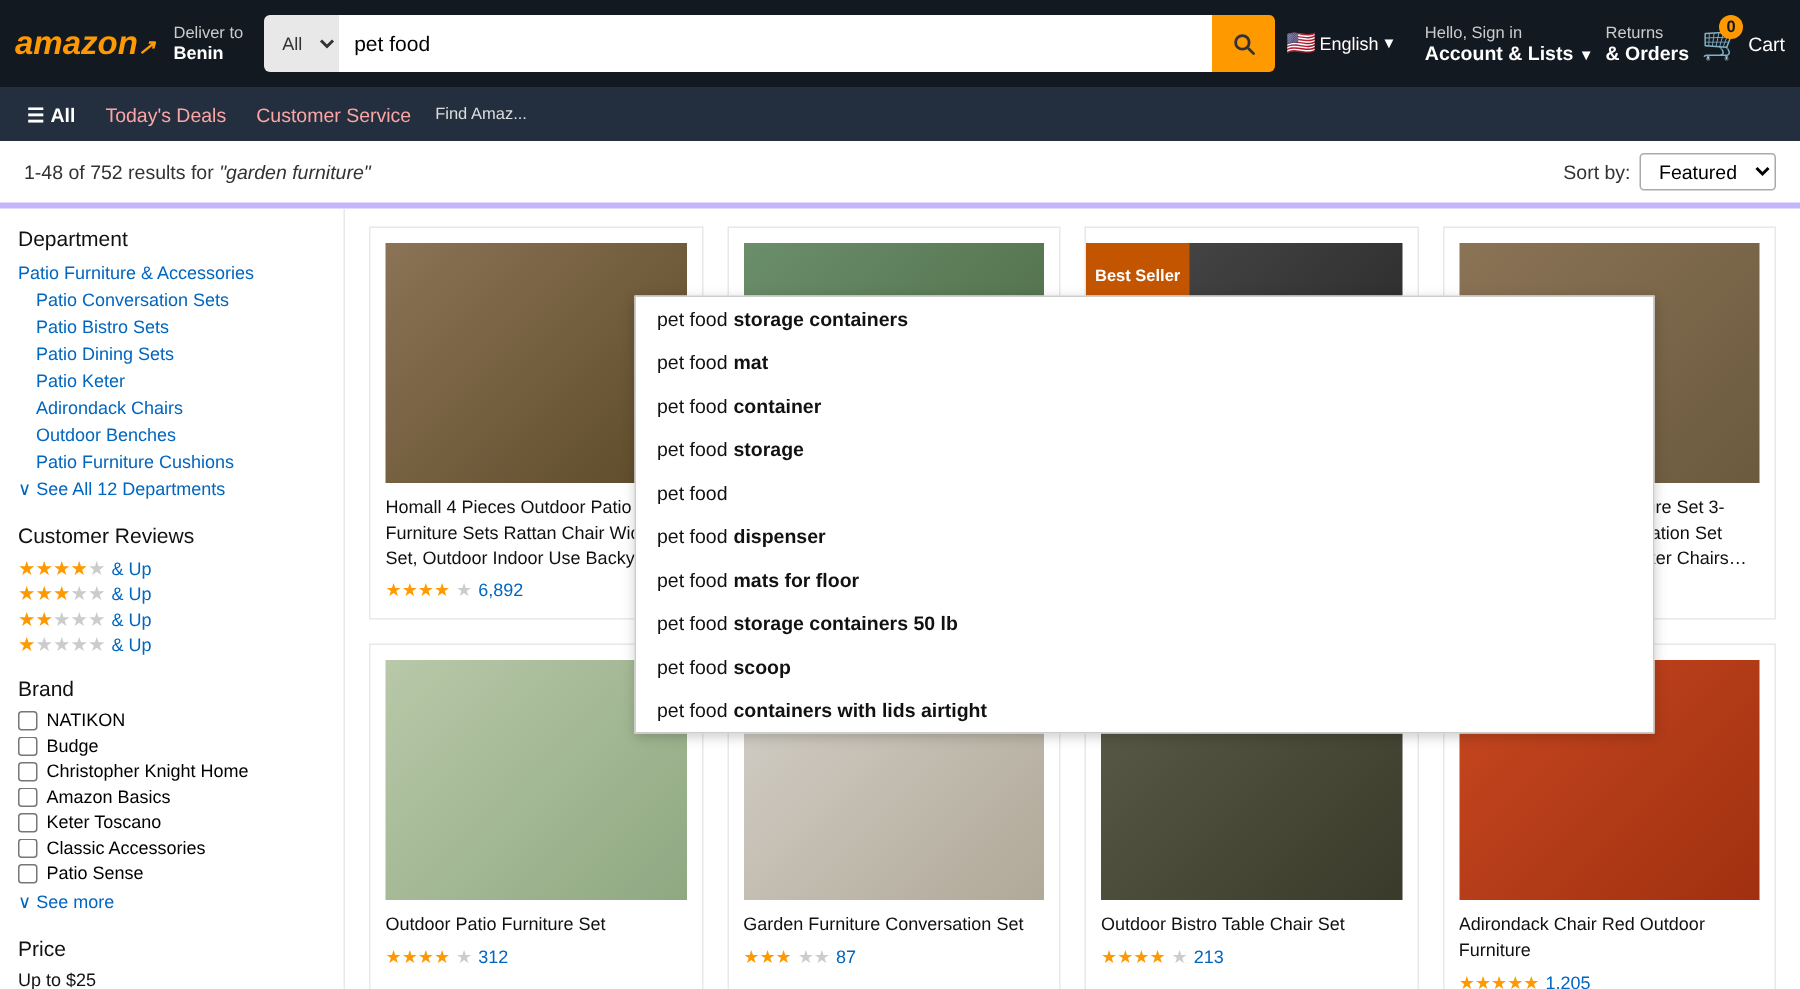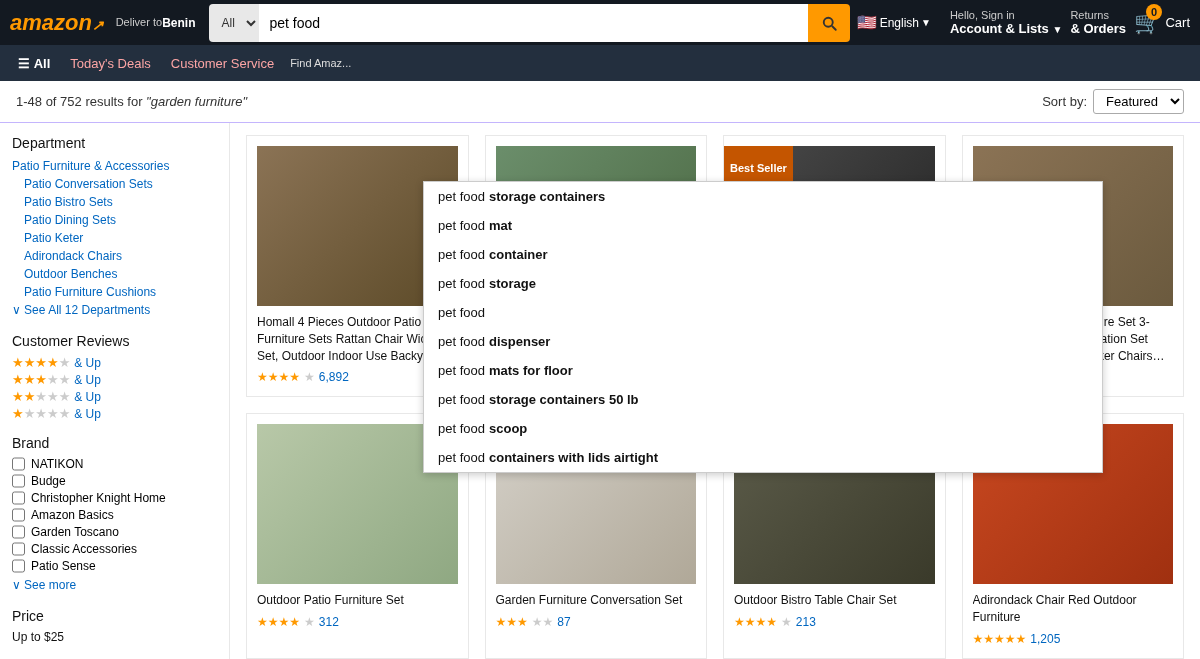--- a/index.html
+++ b/index.html
@@ -1,22 +1,22 @@
 <!DOCTYPE html>
 <html><head>
   <meta charset="utf-8">
   <style>
     * { margin: 0; padding: 0; box-sizing: border-box; }
     body { font-family: Arial, sans-serif; font-size: 13px; background: #fff; width: 1200px; overflow-x: hidden; }
 
     
-    .header { background: #131921; color: #fff; display: flex; align-items: center; padding: 8px 10px; gap: 8px; height: 45px; }
+    .header { background: #131921; color: #fff; display: flex; align-items: center; padding: 8px 10px; gap: 8px; height: 58px; }
     .logo { color: #ff9900; font-size: 22px; font-weight: bold; font-style: italic; white-space: nowrap; margin-right: 4px; }
     .logo span { color: #ff9900; }
-    .deliver-to { display: flex; flex-direction: row; font-size: 11px; color: #ccc; cursor: pointer; margin-right: 6px; white-space: nowrap; }
+    .deliver-to { display: flex; flex-direction: column; font-size: 11px; color: #ccc; cursor: pointer; margin-right: 6px; white-space: nowrap; }
     .deliver-to strong { color: #fff; font-size: 12px; }
     .search-bar { display: flex; flex: 1; height: 38px; }
     .search-category { background: #e8e8e8; border: none; border-radius: 4px 0 0 4px; padding: 0 8px; font-size: 12px; color: #333; cursor: pointer; white-space: nowrap; display: flex; align-items: center; gap: 4px; }
     .search-input { flex: 1; border: none; padding: 0 10px; font-size: 14px; outline: none; }
     .search-btn { background: #ff9900; border: none; width: 42px; border-radius: 0 4px 4px 0; cursor: pointer; display: flex; align-items: center; justify-content: center; }
     .search-btn svg { fill: #333; }
     .header-lang { display: flex; align-items: center; gap: 2px; font-size: 12px; color: #fff; cursor: pointer; }
     .flag { font-size: 16px; }
     .header-account { display: flex; flex-direction: column; font-size: 11px; color: #ccc; cursor: pointer; white-space: nowrap; margin-left: 11px; }
     .header-account strong { color: #fff; font-size: 13px; }
@@ -26,40 +26,40 @@
     .cart-count { position: absolute; top: -6px; left: 12px; background: #ff9900; color: #131921; border-radius: 50%; font-size: 11px; font-weight: bold; width: 16px; height: 16px; display: flex; align-items: center; justify-content: center; }
     .cart-icon { font-size: 22px; }
 
     
     .nav-bar { background: #232f3e; color: #fff; display: flex; align-items: center; padding: 0 10px; height: 36px; gap: 4px; }
     .nav-all { display: flex; align-items: center; gap: 4px; font-size: 13px; font-weight: bold; cursor: pointer; padding: 4px 8px; white-space: nowrap; }
     .nav-item { font-size: 13px; color: #fca5a5; cursor: pointer; padding: 4px 8px; white-space: nowrap; }
     .find-amazon { font-size: 11px; color: #ddd; margin-left: 4px; white-space: nowrap; overflow: hidden; }
 
     
-    .results-bar { padding: 8px 16px; font-size: 13px; color: #333; display: flex; justify-content: space-between; align-items: center; border-bottom: 1px solid #c4b5fd; }
+    .results-bar { padding: 8px 16px; font-size: 13px; color: #333; display: flex; justify-content: space-between; align-items: center; border-bottom: 4px solid #c4b5fd; }
     .sort-bar { display: flex; align-items: center; gap: 6px; font-size: 13px; }
     .sort-select { border: 1px solid #aaa; padding: 3px 8px; font-size: 13px; border-radius: 3px; cursor: pointer; background: #fff; }
 
     
     .main { display: flex; }
 
     
     .sidebar { width: 230px; min-width: 230px; padding: 12px 12px; border-right: 1px solid #e8e8e8; }
     .sidebar-section { margin-bottom: 14px; }
     .sidebar-title { font-size: 14px; font-weight: normal; color: #111; margin-bottom: 6px; }
     .sidebar-link { display: block; font-size: 12px; color: #0066c0; cursor: pointer; padding: 2px 0; text-decoration: none; }
     .sidebar-link.indent { padding-left: 12px; }
     .sidebar-link.more { color: #0066c0; font-size: 12px; }
     .stars { display: flex; align-items: center; gap: 4px; margin: 2px 0; cursor: pointer; }
     .star-group { display: flex; }
     .star { color: #ff9900; font-size: 13px; }
     .star.empty { color: #ccc; }
     .and-up { font-size: 12px; color: #0066c0; }
-    .brand-item { display: flex; gap: 6px; margin: 3px 0; font-size: 12px; cursor: pointer; }
+    .brand-item { display: flex; align-items: center; gap: 6px; margin: 3px 0; font-size: 12px; cursor: pointer; }
     .brand-item input[type=checkbox] { cursor: pointer; }
     .price-range { font-size: 12px; color: #111; margin: 2px 0; cursor: pointer; }
 
     
     .products-area { flex: 1; padding: 12px 16px; position: relative; }
     .products-grid { display: grid; grid-template-columns: repeat(4, 1fr); gap: 16px; }
     .product-card { border: 1px solid #e8e8e8; padding: 10px; cursor: pointer; font-size: 12px; position: relative; }
     .product-img { width: 100%; height: 160px; background: #f5f5f5; display: flex; align-items: center; justify-content: center; overflow: hidden; margin-bottom: 8px; }
     .product-title { font-size: 12px; color: #111; line-height: 1.4; margin-bottom: 6px; display: -webkit-box; -webkit-line-clamp: 3; -webkit-box-orient: vertical; overflow: hidden; }
     .product-stars { display: flex; align-items: center; gap: 4px; margin-bottom: 2px; }
@@ -224,21 +224,21 @@
       <label class="brand-item">
           <input type="checkbox" style="">
           <span>Christopher Knight Home</span>
         </label>
       <label class="brand-item">
           <input type="checkbox" style="">
           <span>Amazon Basics</span>
         </label>
       <label class="brand-item">
           <input type="checkbox" style="">
-          <span>Garden Toscano</span>
+          <span>Keter Toscano</span>
         </label>
       <label class="brand-item">
           <input type="checkbox" style="">
           <span>Classic Accessories</span>
         </label>
       <label class="brand-item">
           <input type="checkbox" style="">
           <span>Patio Sense</span>
         </label>
       <a class="sidebar-link more">∨ See more</a>

